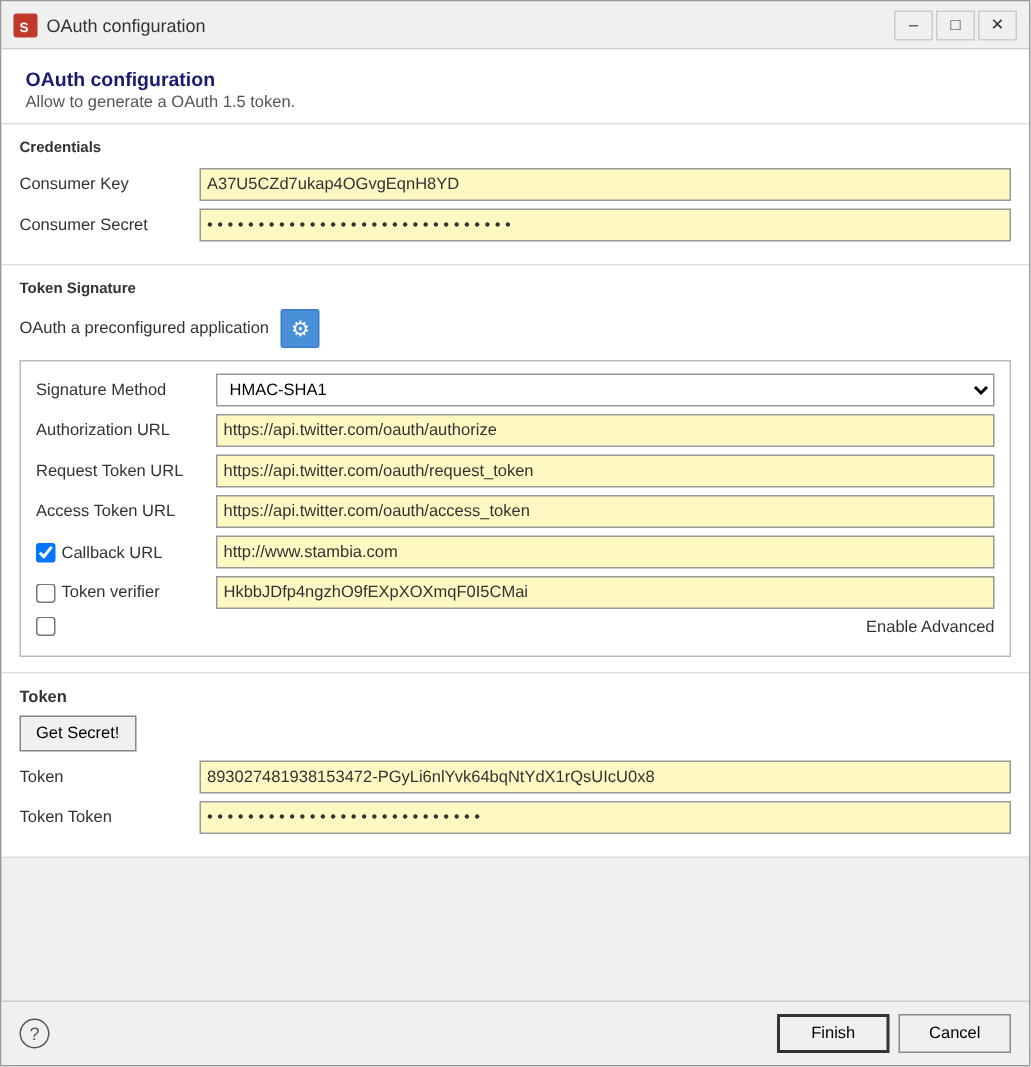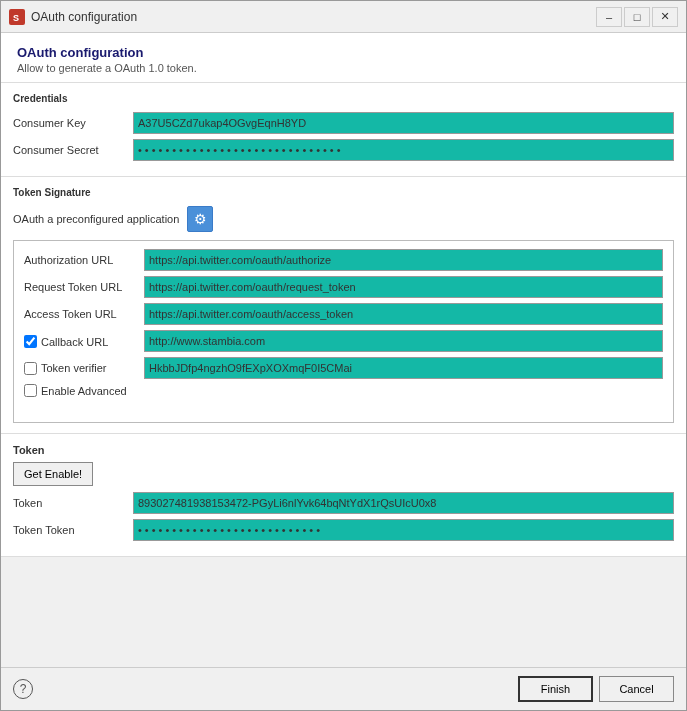--- a/index.html
+++ b/index.html
@@ -100,21 +100,21 @@
     .field-label {
       width: 120px;
       font-size: 11px;
       color: #333;
       flex-shrink: 0;
     }
     .field-input {
       flex: 1;
       height: 22px;
       border: 1px solid #999;
-      background: #14b8a6;
+      background: #fef9c3;
       padding: 2px 4px;
       font-size: 11px;
       font-family: inherit;
       color: #333;
     }
     .field-input.password {
       letter-spacing: 3px;
       color: #333;
     }
     .select-app-row {
@@ -156,21 +156,22 @@
       height: 22px;
       border: 1px solid #999;
       background: white;
       font-size: 11px;
       font-family: inherit;
       padding: 0 4px;
     }
     .checkbox-row {
       display: flex;
       align-items: center;
-      margin-bottom: 17px;
+      margin-bottom: 5px;
+      justify-content: space-between;
     }
     .checkbox-row input[type="checkbox"] {
       margin-right: 6px;
     }
     .checkbox-label {
       font-size: 11px;
       color: #333;
     }
     .token-section-label {
       font-size: 11px;
@@ -264,21 +265,21 @@
     <span class="title-bar-title">OAuth configuration</span>
     <div class="title-bar-controls">
       <button class="title-bar-btn">–</button>
       <button class="title-bar-btn">□</button>
       <button class="title-bar-btn close">✕</button>
     </div>
   </div>
 
   <div class="dialog-header">
     <h2>OAuth configuration</h2>
-    <p>Allow to generate a OAuth 1.0 token.</p>
+    <p>Allow to generate a OAuth 1.5 token.</p>
   </div>
 
   <div class="dialog-body">
 
     <div class="credentials-section">
       <div class="section-label">Credentials</div>
       <div class="field-row">
         <label class="field-label">Consumer Key</label>
         <input class="field-input" type="text" value="A37U5CZd7ukap4OGvgEqnH8YD" style="">
       </div>
@@ -290,20 +291,28 @@
 
     <div class="token-gen-wrapper">
       <div class="section-label">Token Signature</div>
       <div class="select-app-row">
         <span class="select-app-label">OAuth a preconfigured application</span>
         <button class="gear-btn">⚙</button>
       </div>
 
       <div class="inner-group">
 
+        <div class="dropdown-row">
+          <label class="dropdown-label">Signature Method</label>
+          <select class="dropdown-select">
+            <option>HMAC-SHA1</option>
+            <option>RSA-SHA1</option>
+            <option>PLAINTEXT</option>
+          </select>
+        </div>
 
         <div class="field-row">
           <label class="field-label">Authorization URL</label>
           <input class="field-input" type="text" value="https://api.twitter.com/oauth/authorize" style="">
         </div>
 
         <div class="field-row">
           <label class="field-label">Request Token URL</label>
           <input class="field-input" type="text" value="https://api.twitter.com/oauth/request_token" style="">
         </div>
@@ -331,21 +340,21 @@
 
         <div class="checkbox-row">
           <input type="checkbox" style="margin-right: 4px;">
           <label class="checkbox-label">Enable Advanced</label>
         </div>
       </div>
     </div>
 
     <div class="token-wrapper">
       <div class="token-section-label">Token</div>
-      <button class="get-token-btn">Get Enable!</button>
+      <button class="get-token-btn">Get Secret!</button>
       <div class="field-row">
         <label class="field-label">Token</label>
         <input class="field-input" type="text" value="893027481938153472-PGyLi6nlYvk64bqNtYdX1rQsUIcU0x8" style="">
       </div>
       <div class="field-row">
         <label class="field-label">Token Token</label>
         <input class="field-input password" type="password" value="tokenSecretHidden1234567890" style="">
       </div>
     </div>
 

